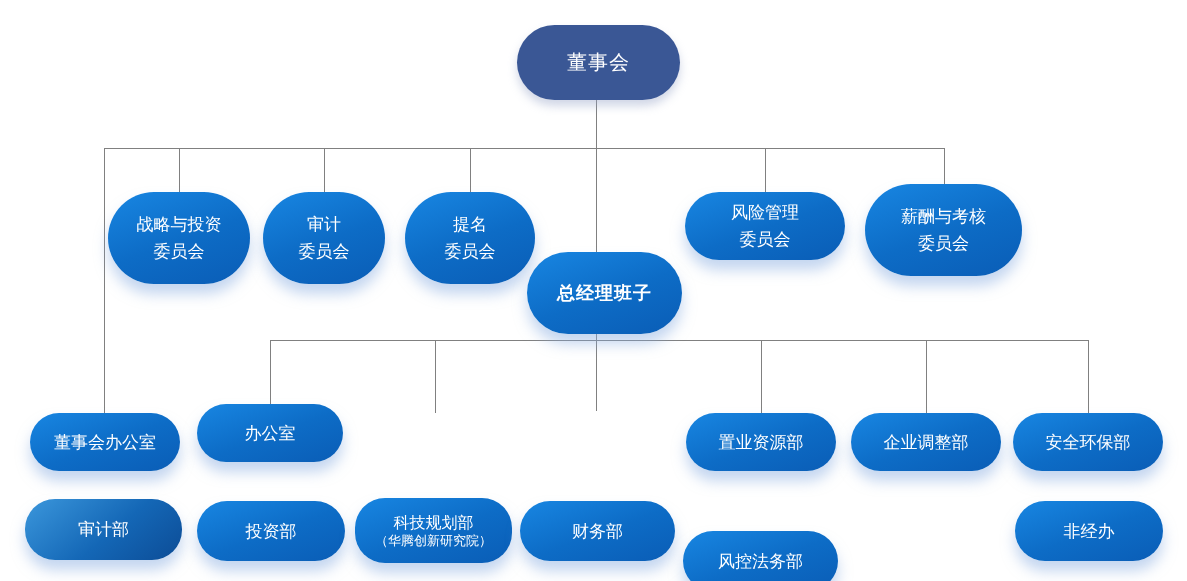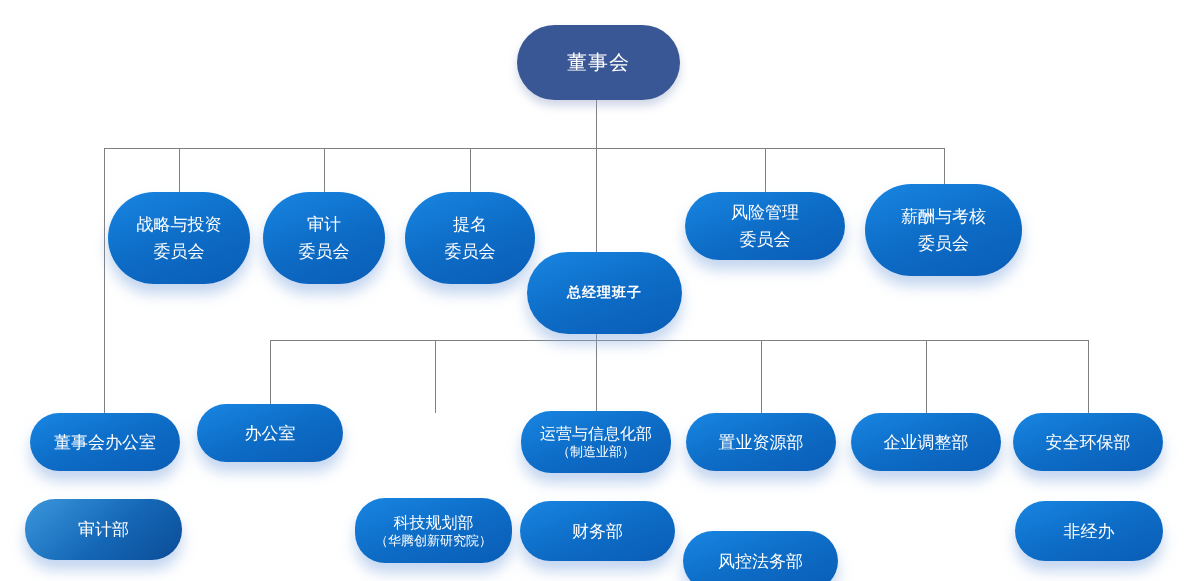--- a/index.html
+++ b/index.html
@@ -41,21 +41,21 @@
     letter-spacing: 1px;
     box-shadow: 0 6px 10px rgba(150, 165, 200, 0.45);
   }
   .committee {
     border-radius: 46px;
     font-size: 17px;
     line-height: 1.6;
   }
   .gm {
     border-radius: 41px;
-    font-size: 14px;
+    font-size: 18px;
     font-weight: bold;
     letter-spacing: 1px;
   }
   .dept {
     border-radius: 30px;
     font-size: 17px;
   }
   .dept .main { font-size: 16px; line-height: 1.25; }
   .dept .sub  { font-size: 13px; line-height: 1.2; }
   .audit-special {
@@ -96,29 +96,26 @@
 委员会</div>
   <div class="node committee" style="left:685px; top:192px; width:160px; height:68px;">风险管理
 委员会</div>
   <div class="node committee" style="left:865px; top:184px; width:157px; height:92px;">薪酬与考核
 委员会</div>
 
   <div class="node gm" style="left:527px; top:252px; width:155px; height:82px;">总经理班子</div>
 
   <div class="node dept" style="left:30px; top:413px; width:150px; height:58px;">董事会办公室</div>
   <div class="node dept" style="left:197px; top:404px; width:146px; height:58px;">办公室</div>
-  <div class="node dept" style="left:521px; top:411px; width:150px; height:62px;">
-    <span class="main">运营与信息化部</span>
-    <span class="sub">（制造业部）</span>
-  </div>
   <div class="node dept" style="left:686px; top:413px; width:150px; height:58px;">置业资源部</div>
   <div class="node dept" style="left:851px; top:413px; width:150px; height:58px;">企业调整部</div>
   <div class="node dept" style="left:1013px; top:413px; width:150px; height:58px;">安全环保部</div>
 
   <div class="node dept audit-special" style="left:25px; top:499px; width:157px; height:61px;">审计部</div>
+  <div class="node dept" style="left:197px; top:501px; width:148px; height:60px;">投资部</div>
   <div class="node dept" style="left:355px; top:498px; width:157px; height:65px;">
     <span class="main">科技规划部</span>
     <span class="sub">（华腾创新研究院）</span>
   </div>
   <div class="node dept" style="left:520px; top:501px; width:155px; height:60px;">财务部</div>
   <div class="node dept" style="left:683px; top:501px; width:155px; height:60px;margin-top:30px;">风控法务部</div>
   <div class="node dept" style="left:1015px; top:501px; width:148px; height:60px;">非经办</div>
 
 </div>
 

